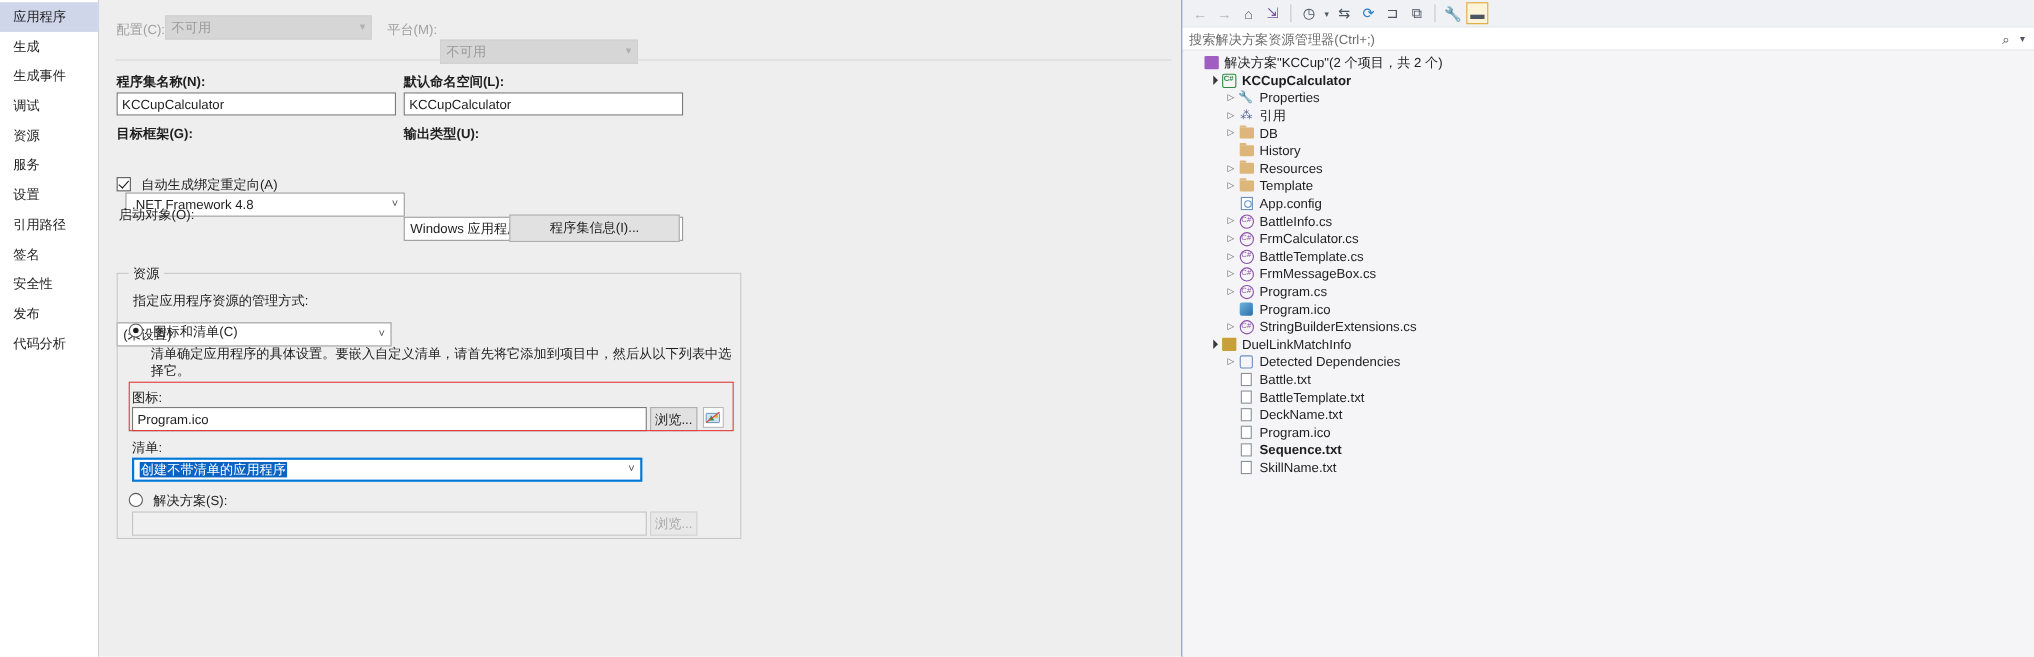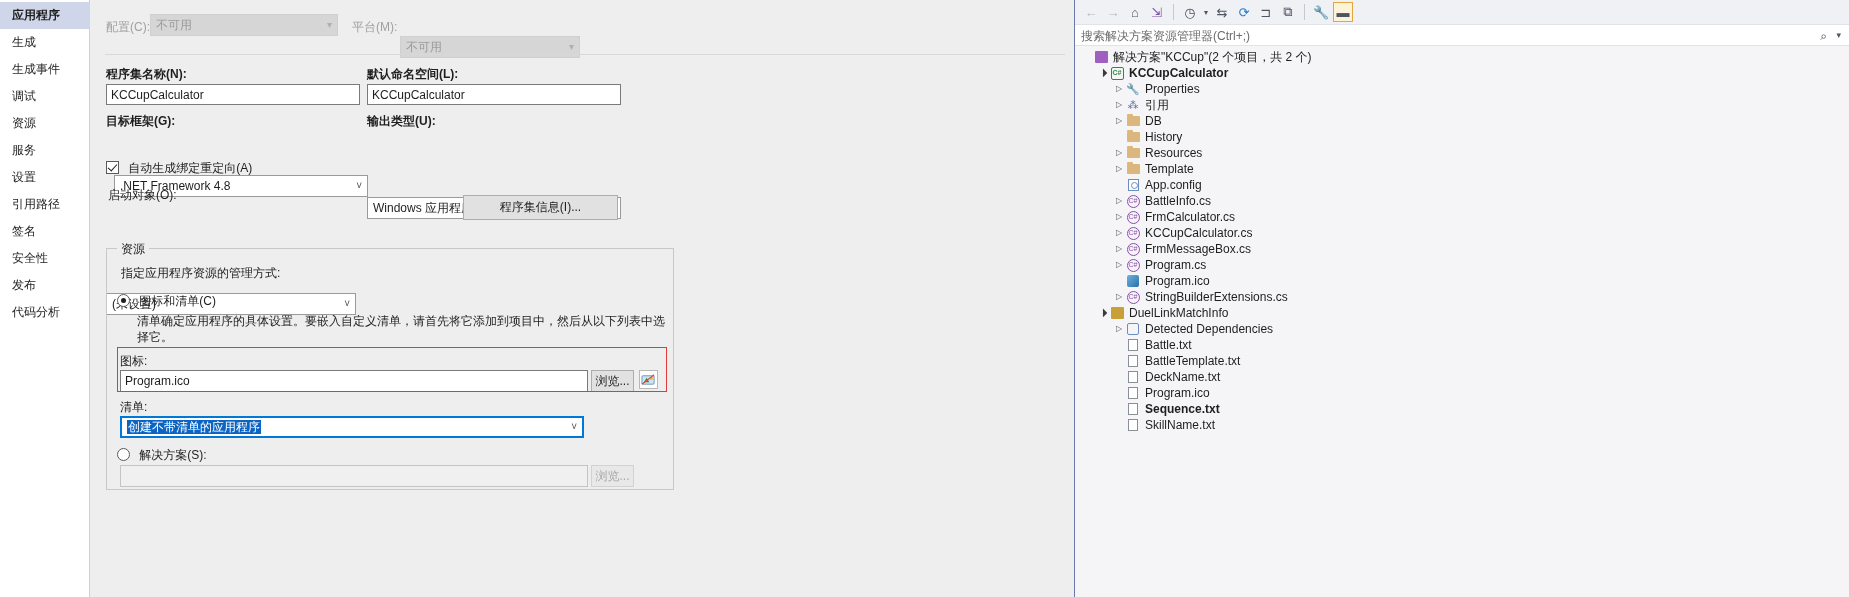--- a/index.html
+++ b/index.html
@@ -25,21 +25,20 @@
     height: 27px; line-height: 27px;
     padding-left: 12px;
     font-size: 12px;
     color: #1e1e1e;
     white-space: nowrap;
     cursor: pointer;
     position: relative;
   }
   .side-item.selected {
     background: #cfd6ea;
-    font-weight: bold;
   }
   .side-item.selected::after {
     content:"";
     position:absolute; right:-9px; top:0;
     width:0;height:0;
     border-top:13.5px solid transparent;
     border-bottom:13.5px solid transparent;
     border-left:9px solid #cfd6ea;
   }
 
@@ -503,21 +502,21 @@
         <span class="ticon">
           <span class="cs-file">C#</span>
         </span>
         <span>FrmCalculator.cs</span>
       </div>
       <div class="tnode" style="padding-left: 38px;">
         <span class="twist">▷</span>
         <span class="ticon">
           <span class="cs-file">C#</span>
         </span>
-        <span>KCCupCalculator.cs</span>
+        <span>BattleTemplate.cs</span>
       </div>
       <div class="tnode" style="padding-left: 38px;">
         <span class="twist">▷</span>
         <span class="ticon">
           <span class="cs-file">C#</span>
         </span>
         <span>FrmMessageBox.cs</span>
       </div>
       <div class="tnode" style="padding-left: 38px;">
         <span class="twist">▷</span>

